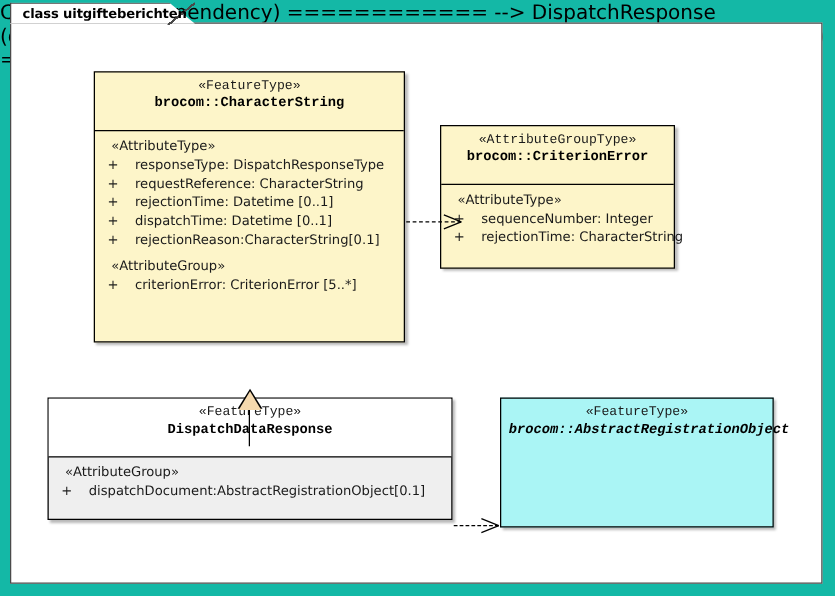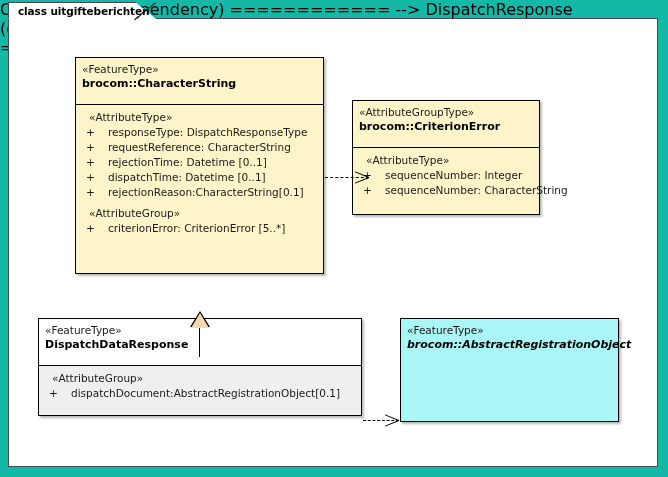--- a/index.html
+++ b/index.html
@@ -65,23 +65,24 @@
   }
 
   
   .uml-class {
     position: absolute;
     box-sizing: border-box;
     border: 1.6px solid #000000;
     box-shadow: 2px 2px 2px rgba(0,0,0,0.28);
   }
   .uml-head {
-    text-align: left;
+    text-align: center;
     padding: 4px 6px 4px 6px;
     box-sizing: border-box;
+    font-family: Liberation Mono, monospace;
   }
   .stereo {
     font-size: 10.5px;
     color: #1a1a1a;
     line-height: 14px;
     white-space: nowrap;
   }
   .cname {
     font-size: 11px;
     font-weight: bold;
@@ -233,21 +234,21 @@
     </div>
     <div class="uml-sep"></div>
     <div class="uml-body">
       <div class="grp">«AttributeType»</div>
       <div class="attr">
         <span class="vis">+</span>
         <span>sequenceNumber: Integer</span>
       </div>
       <div class="attr">
         <span class="vis">+</span>
-        <span>sequenceNumber: CharacterString</span>
+        <span>rejectionTime: CharacterString</span>
       </div>
     </div>
   </div>
 
   
   <div class="uml-class fill-gray" style="left:38px; top:318px; width:324px; height:98px;">
     <div class="uml-head fill-white" style="height:46px;">
       <div class="stereo">«FeatureType»</div>
       <div class="cname">DispatchDataResponse</div>
     </div>

